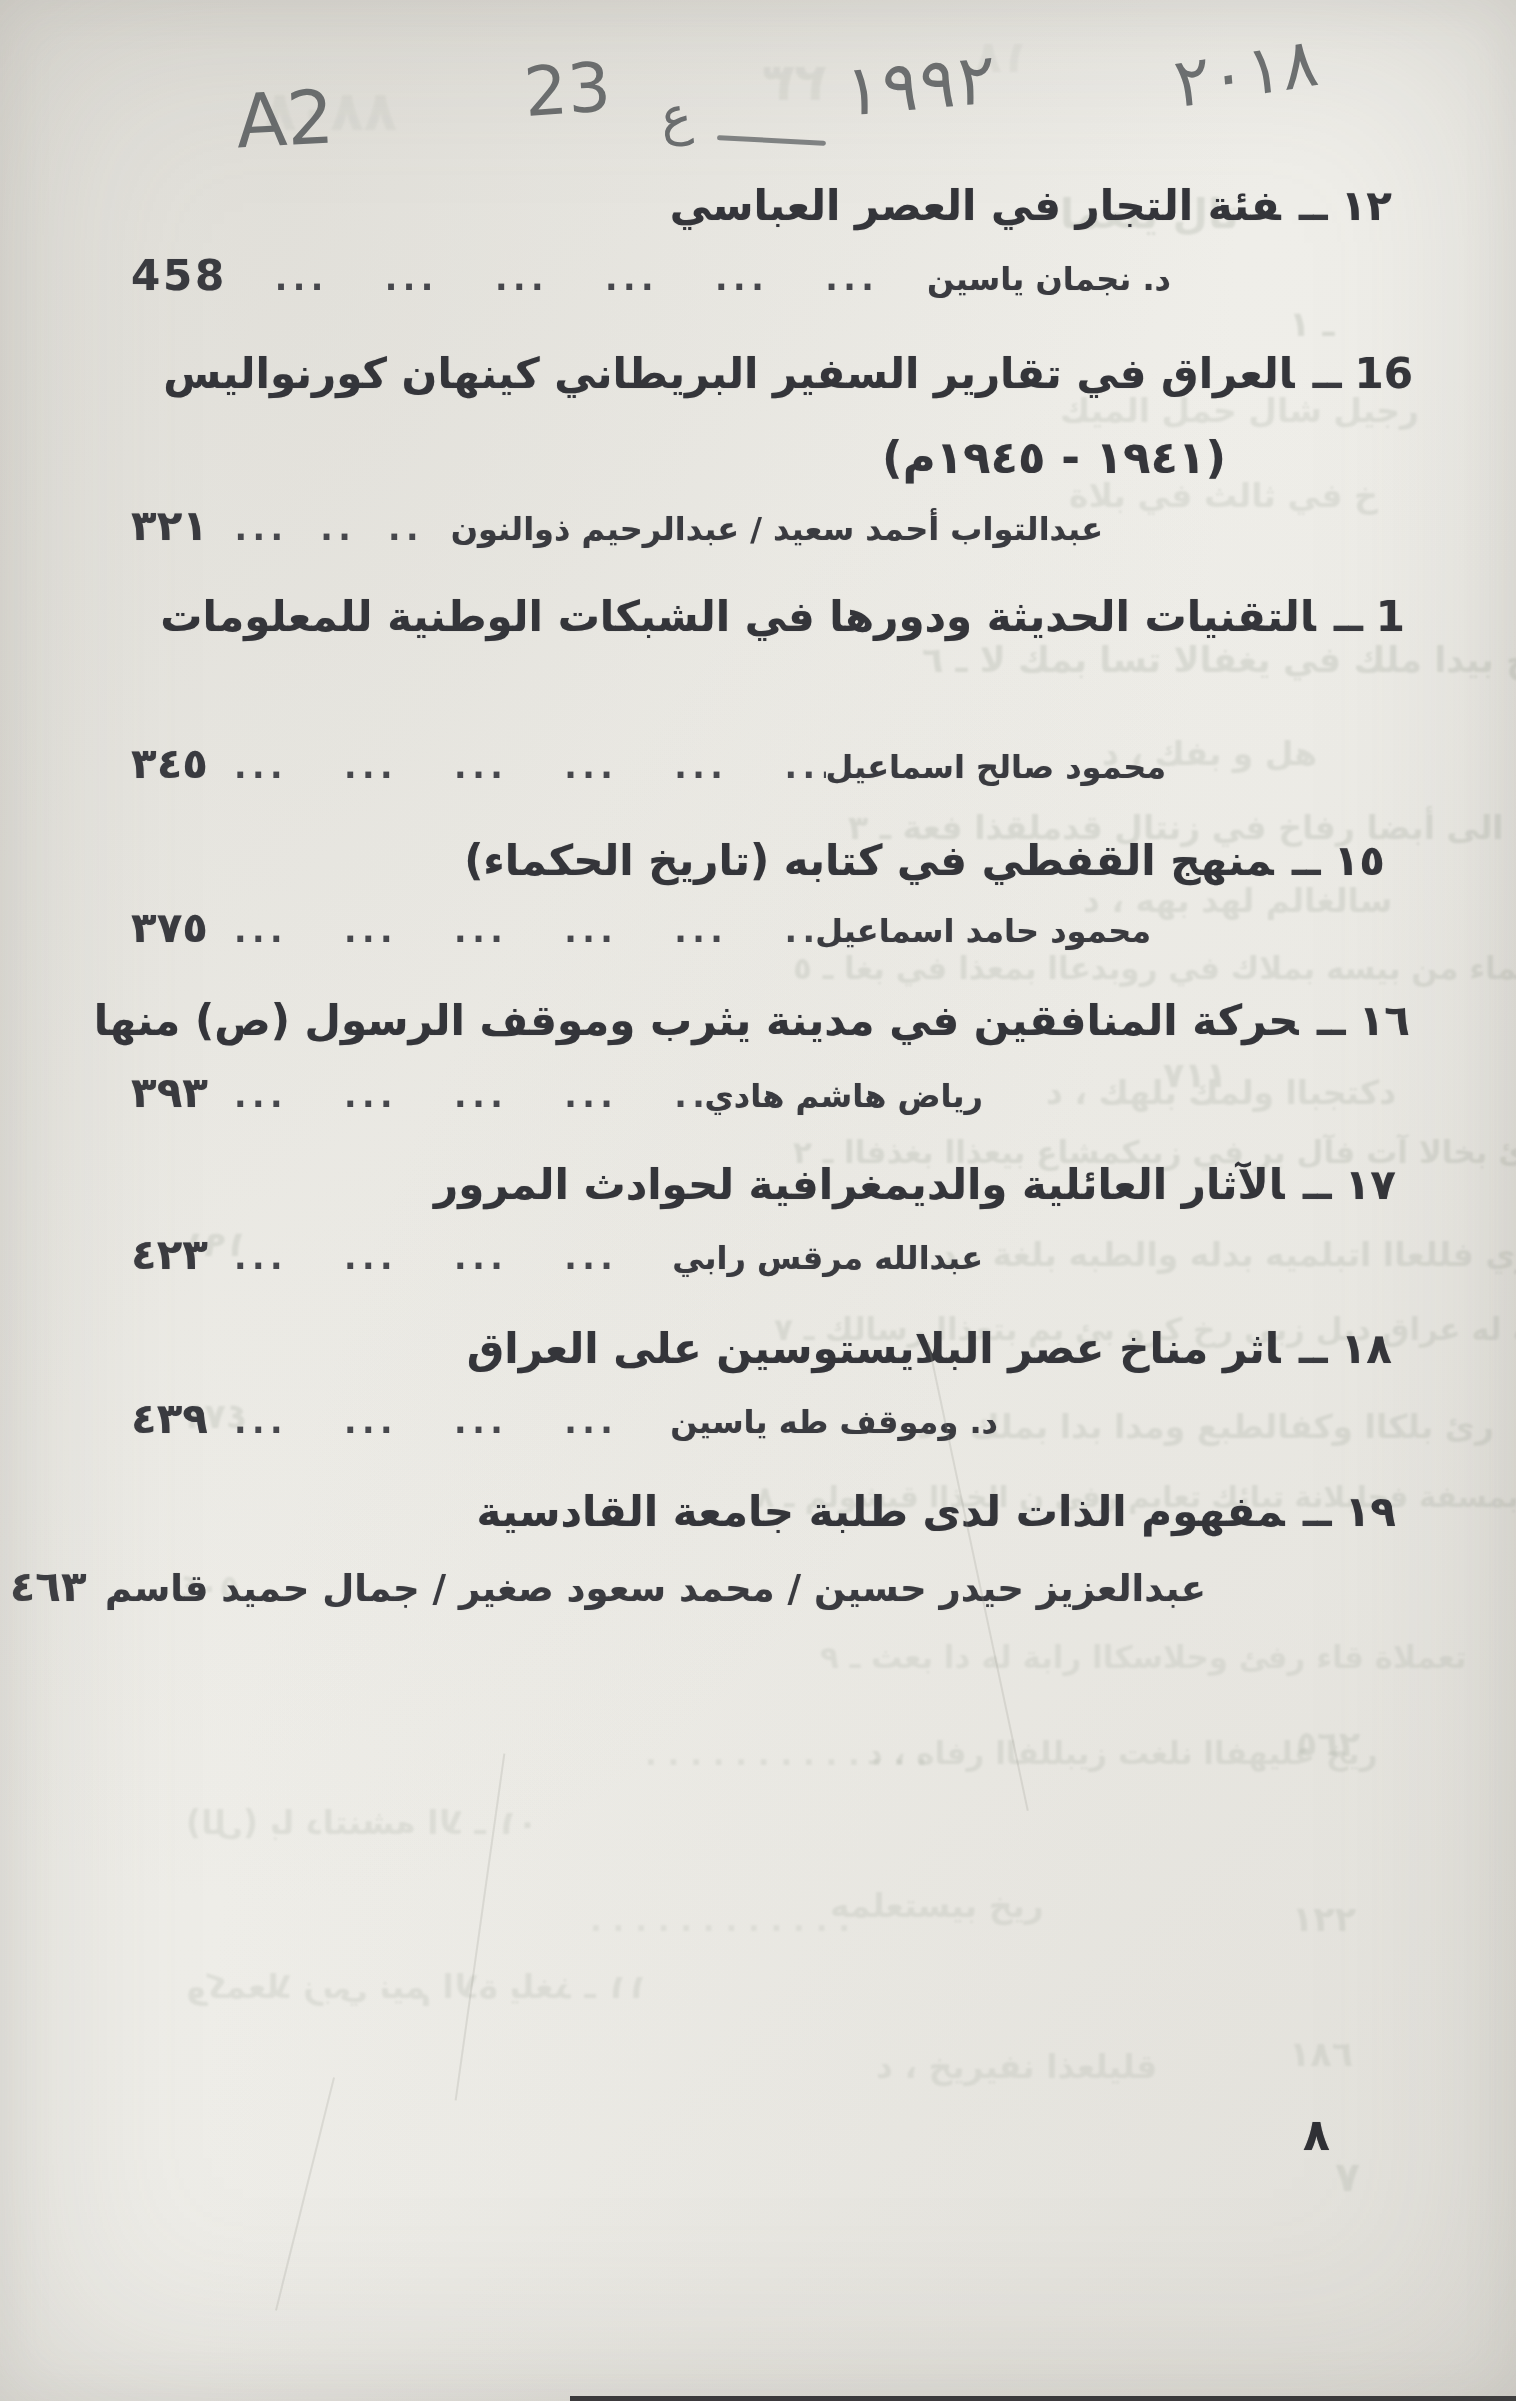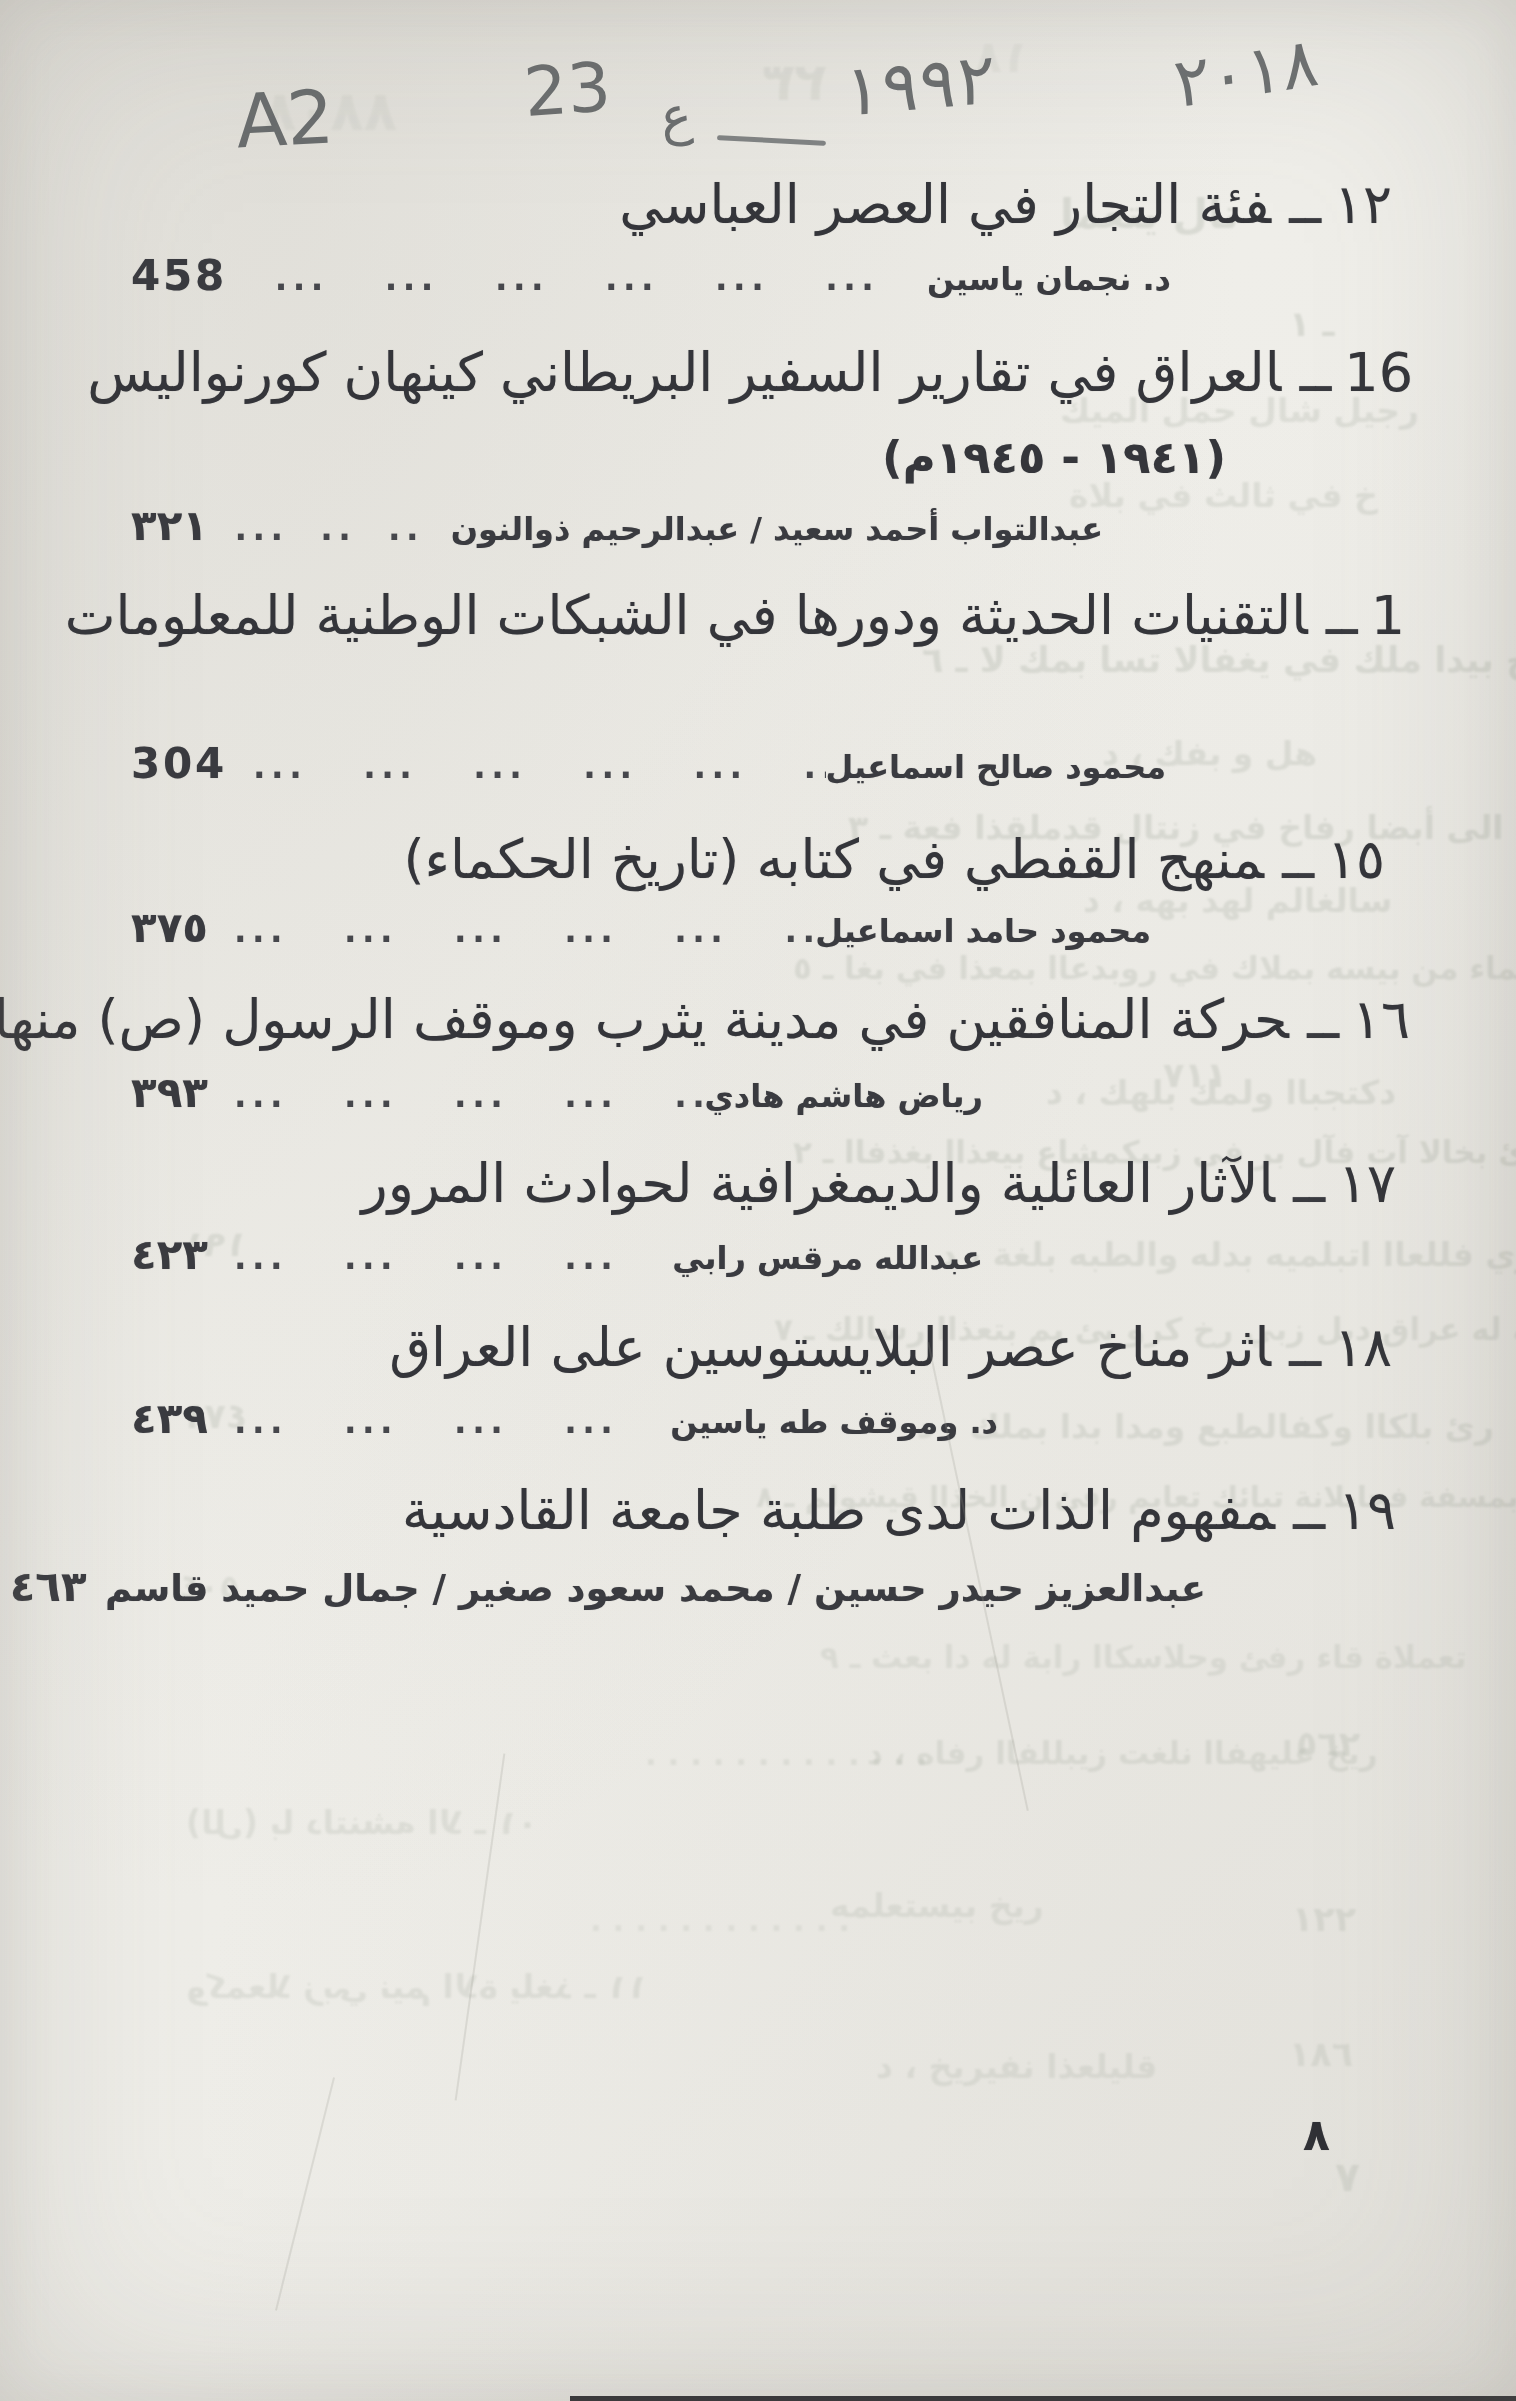--- a/index.html
+++ b/index.html
@@ -9,22 +9,22 @@
     background:
       radial-gradient(ellipse at 18% 8%, rgba(205,202,194,.35), rgba(0,0,0,0) 55%),
       radial-gradient(ellipse at 85% 95%, rgba(210,207,199,.30), rgba(0,0,0,0) 60%),
       linear-gradient(135deg,#eae9e4 0%, #efeee9 38%, #edece7 70%, #e9e8e3 100%);
     overflow:hidden;
     font-family:"DejaVu Sans", sans-serif;
   }
   .vignette{position:absolute;inset:0;pointer-events:none;
     box-shadow:inset 0 0 203px rgba(115,110,100,.22), inset 0 0 55px rgba(140,135,125,.12);}
   
-  .trow{position:absolute;direction:rtl;white-space:nowrap;font-weight:400;
-    font-size:54px;color:#34353a;text-shadow:0 0 0.9px rgba(40,40,45,.35);}
+  .trow{position:absolute;direction:rtl;white-space:nowrap;font-weight:700;
+    font-size:42px;color:#34353a;text-shadow:0 0 0.9px rgba(40,40,45,.35);margin-top:8px;}
   .enum{letter-spacing:1.8px;}
   .dash{padding:0 13px 0 18.4px;color:#3a3b40;}
   .srow{position:absolute;direction:rtl;white-space:nowrap;font-weight:700;
     font-size:45px;color:#35363b;text-shadow:0 0 0.9px rgba(40,40,45,.3);}
   .arow{position:absolute;left:131px;display:flex;direction:rtl;align-items:baseline;
     font-weight:700;color:#3a3b40;}
   .auth{font-size:32px;white-space:nowrap;text-shadow:0 0 0.9px rgba(40,40,45,.3);}
   .dots{flex:1;direction:ltr;text-align:center;overflow:hidden;white-space:nowrap;
     font-size:33px;letter-spacing:5.5px;word-spacing:39px;color:#46474c;padding:0 26px;}
   .pg{font-size:42px;white-space:nowrap;letter-spacing:2.8px;text-shadow:0 0 0.9px rgba(40,40,45,.35);}
@@ -106,21 +106,21 @@
     <span class="dots" style="word-spacing:14.7px;">... .. ..</span>
     <span class="pg">٣٢١</span>
   </div>
 
   <div class="trow" style="top:584px;right:111px;">
     <span class="enum">1</span><span class="dash">ــ</span><span>التقنيات الحديثة ودورها في الشبكات الوطنية للمعلومات</span>
   </div>
   <div class="arow" style="top:739px;right:350px;">
     <span class="auth">محمود صالح اسماعيل</span>
     <span class="dots">... ... ... ... ... ...</span>
-    <span class="pg">304</span>
+    <span class="pg">٣٤٥</span>
   </div>
 
   <div class="trow" style="top:828px;right:131px;">
     <span class="enum">١٥</span><span class="dash">ــ</span><span>منهج القفطي في كتابه (تاريخ الحكماء)</span>
   </div>
   <div class="arow" style="top:903px;right:365px;">
     <span class="auth">محمود حامد اسماعيل</span>
     <span class="dots">... ... ... ... ... ... ...</span>
     <span class="pg">٣٧٥</span>
   </div>

